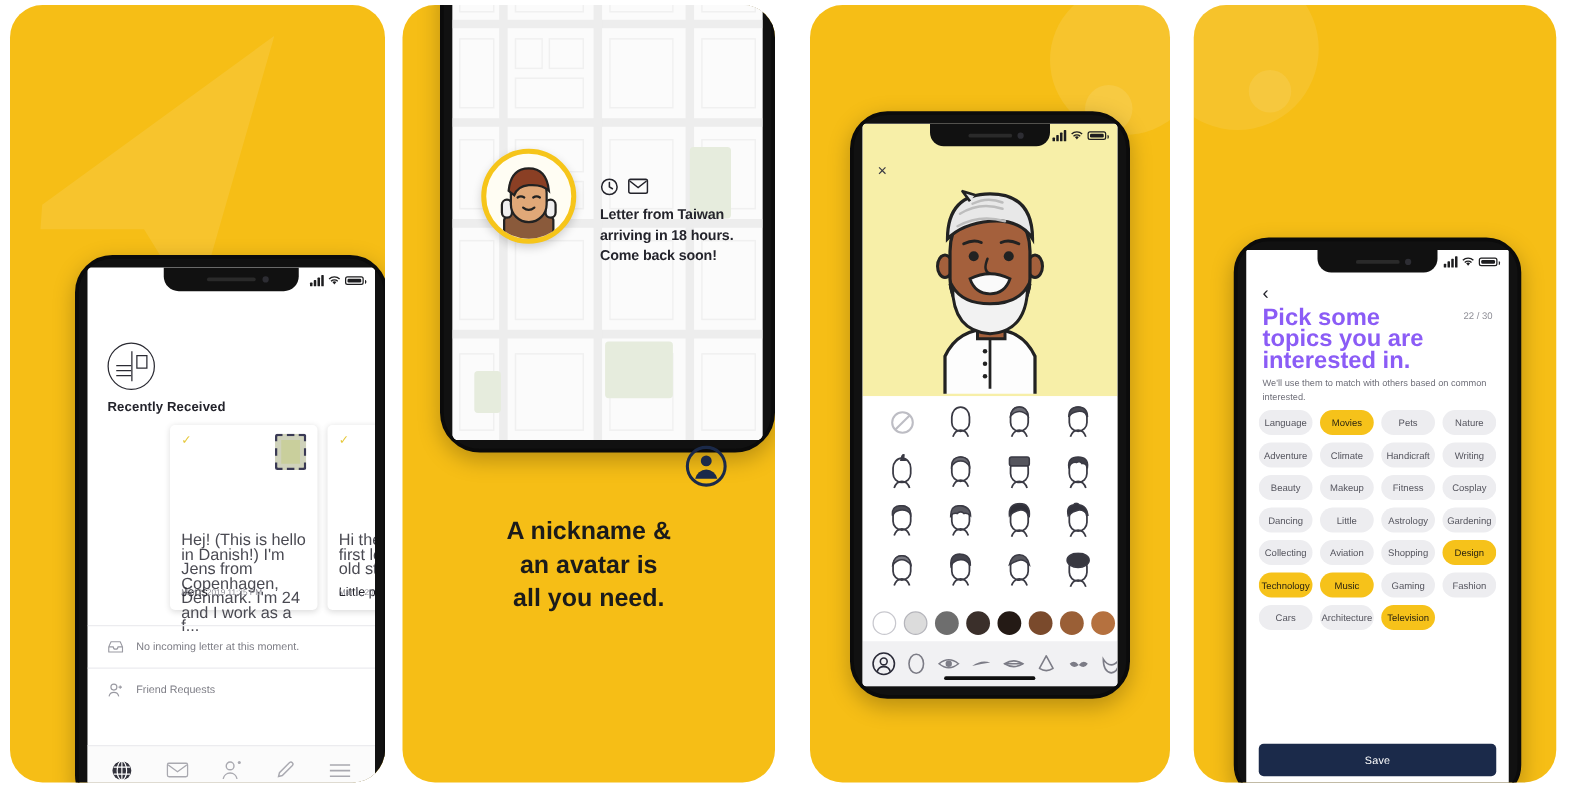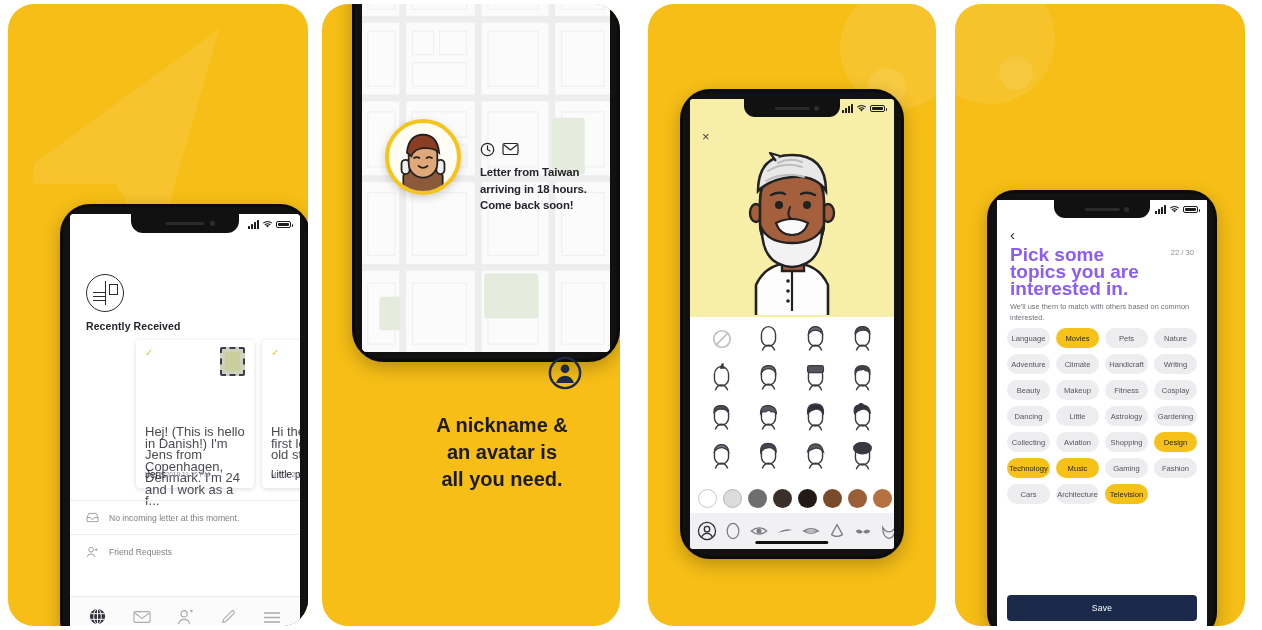--- a/index.html
+++ b/index.html
@@ -13,21 +13,21 @@
 
   .panel {
     position: absolute;
     top: 4px;
     height: 622px;
     background: #F6BE16;
     border-radius: 26px;
     overflow: hidden;
   }
   #panel1 { left: 8px;   width: 300px; }
-  #panel2 { left: 322px; width: 298px; padding-left: 31px; }
+  #panel2 { left: 322px; width: 298px; }
   #panel3 { left: 648px; width: 288px; }
   #panel4 { left: 955px; width: 290px; }
 
   
   .decor { position:absolute; pointer-events:none; }
   .decor-plane {
     left: -10px; top: 20px; width: 240px; height: 240px;
     background: rgba(255,255,255,0.10);
     clip-path: polygon(14% 52%, 100% 10%, 58% 96%, 46% 66%, 12% 60%);
     transform: rotate(-10deg);
@@ -124,21 +124,21 @@
   }
   .lc-stamp::after{ content:""; position:absolute; inset:3px; background:#c9cf9c; }
   .lc-body {
     position:absolute; left:9px; right:9px; top:48px; font-size:13px;
     line-height:11.5px; color:#4a4a52;margin-top:38px;
   }
   .lc-name { position:absolute; left:9px; bottom:8px; font-size:10px; font-weight:normal; color:#24242c; }
   .lc-date { position:absolute; left:9px; bottom:10px; font-size:6.6px; color:#8b8b93; }
   .p1-rows { position:absolute; left:0; right:0; top:286px; }
   .p1-row {
-    display:flex; align-items:center; gap:10px; padding:11px 16px;
+    display:flex; align-items:flex-start; gap:10px; padding:11px 16px;
     border-top:1px solid #ececef;
   }
   .p1-row .lbl { font-size:8.6px; color:#7e7e86; }
   .p1-tabbar {
     position:absolute; left:0; right:0; bottom:0; height:44px;
     border-top:1px solid #ececef; background:#fbfbfb;
     display:flex; align-items:center; justify-content:space-around; padding:0 6px;
   }
   .tab-ic { color:#a9a9b0; }
   .tab-ic.active { color:#33333d; }

